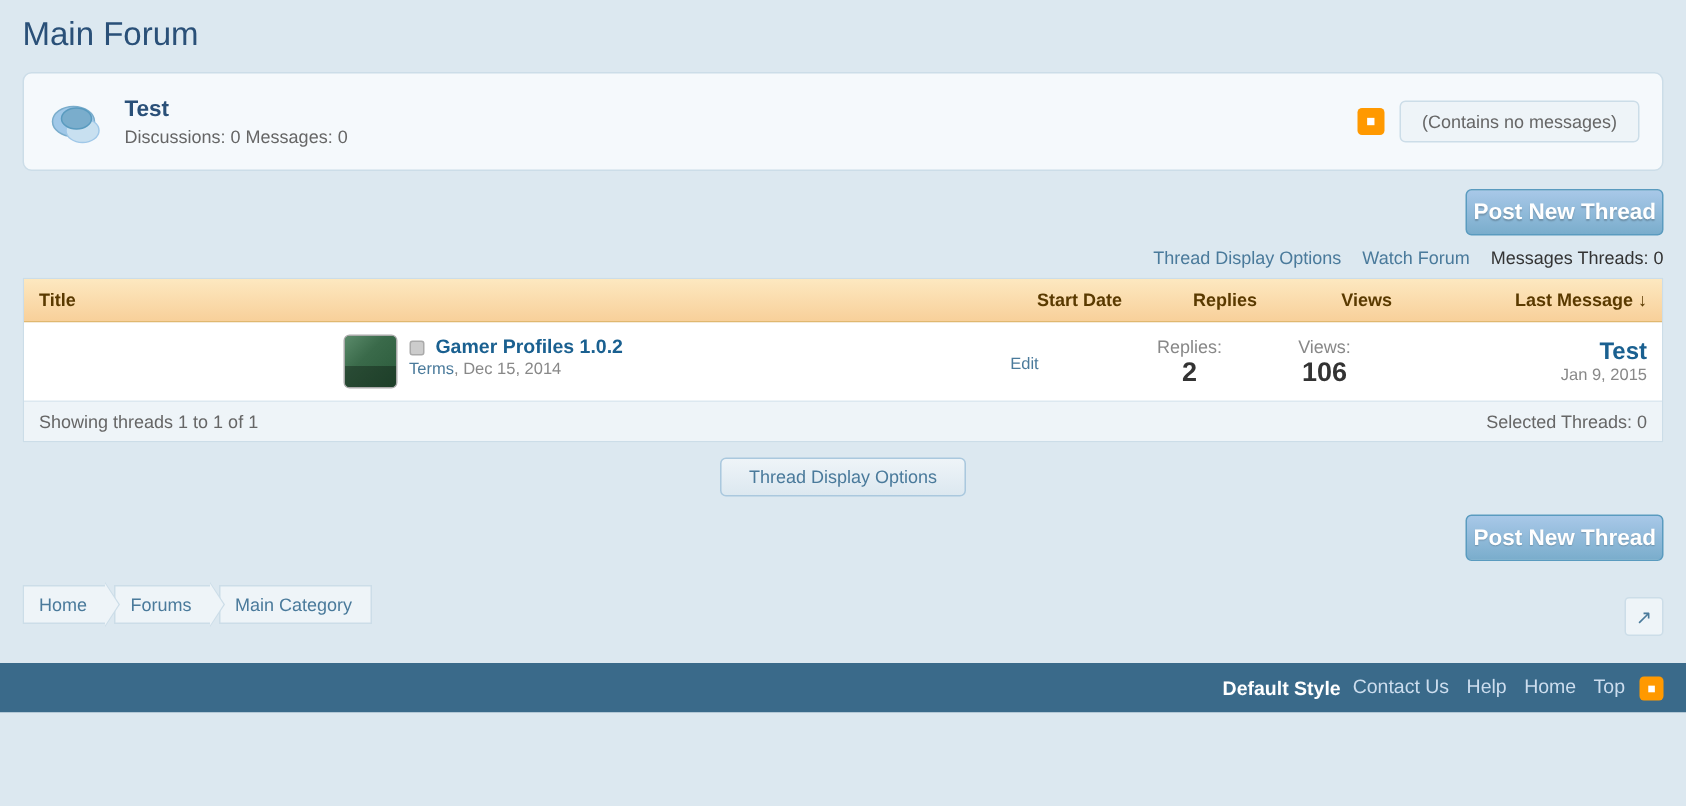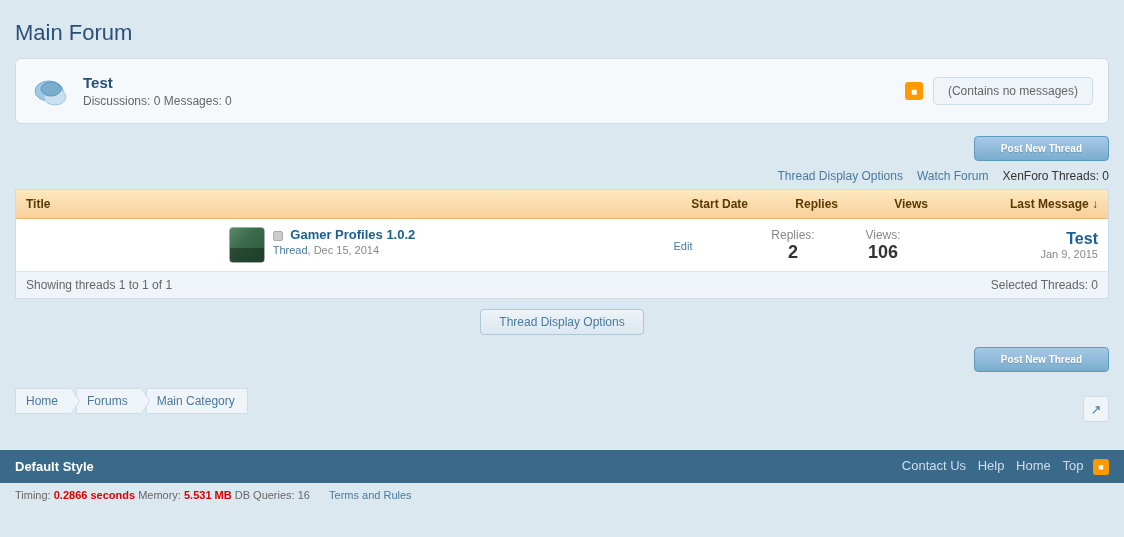--- a/index.html
+++ b/index.html
@@ -4,21 +4,21 @@
   <style>
     * { box-sizing: border-box; margin: 0; padding: 0; }
     body {
       font-family: Arial, sans-serif;
       font-size: 13px;
       background: #dce8f0;
       color: #333;
     }
     .page-wrapper {
       max-width: 1124px;
-      margin: 10px auto;
+      margin: 0 auto;
       padding: 10px 15px;
     }
     .page-title {
       font-size: 22px;
       font-weight: normal;
       color: #2a5078;
       margin-bottom: 12px;
     }
     
     .forum-block {
@@ -72,23 +72,23 @@
       justify-content: flex-end;
       align-items: center;
       margin-bottom: 8px;
       gap: 12px;
     }
     .btn-post-new {
       background: linear-gradient(to bottom, #a8c8e8, #7aadcc);
       border: 1px solid #5a9bbf;
       border-radius: 4px;
       color: #fff;
-      font-size: 10px;
-      font-weight: bold;
-      padding: 6px 26px;
+      font-size: 15px;
+      font-weight: bold;
+      padding: 6px 4px;
       cursor: pointer;
       text-shadow: 0 1px 1px rgba(0,0,0,0.2);
     }
     
     .options-row {
       display: flex;
       justify-content: flex-end;
       align-items: center;
       gap: 14px;
       margin-bottom: 6px;
@@ -261,21 +261,21 @@
       border-radius: 3px;
       cursor: pointer;
       color: #4a7a9b;
     }
     
     .footer-bar {
       background: #3a6a8a;
       color: #cde;
       display: flex;
       align-items: center;
-      justify-content: space-between;
+      justify-content: flex-end;
       padding: 8px 15px;
       font-size: 13px;
     }
     .footer-bar a { color: #cde; text-decoration: none; margin-left: 8px; }
     .footer-style { font-weight: bold; color: #fff; }
     .rss-footer {
       width: 16px; height: 16px;
       background: #f90;
       border-radius: 3px;
       display: inline-flex;
@@ -332,21 +332,21 @@
   </div>
 
   <div class="toolbar-row">
     <button class="btn-post-new">Post New Thread</button>
   </div>
 
   <div class="options-row">
     <a class="link-style">Thread Display Options</a>
     <a class="link-style">Watch Forum</a>
     <span>
-      <span>XenForo Threads:</span>
+      <span>Messages Threads:</span>
       <span>0</span>
     </span>
   </div>
 
   <div class="thread-table">
 
     <div class="thread-header">
       <div class="col-title">Title</div>
       <div class="col-center">Start Date</div>
       <div class="col-center">Replies</div>
@@ -359,21 +359,21 @@
       <div class="thread-title-cell">
         <div class="thread-avatar">
           <div class="avatar-inner"></div>
         </div>
         <div class="thread-title-info">
           <div>
             <span class="status-dot"></span>
             <a class="thread-name">Gamer Profiles 1.0.2</a>
           </div>
           <div class="thread-meta">
-            <a>Thread</a>,
+            <a>Terms</a>,
             <span>Dec 15, 2014</span>
           </div>
         </div>
       </div>
 
       <div class="col-center">
         <span class="edit-link">Edit</span>
       </div>
 
       <div class="replies-cell col-center">
@@ -421,22 +421,13 @@
   <div>
     <a>Contact Us</a>
     <a>Help</a>
     <a>Home</a>
     <a>Top</a>
     <span class="rss-footer">■</span>
   </div>
 </div>
 
 <div class="footer-bottom">
-  <span>
-    <span>Timing:</span>
-    <span class="timing-highlight">0.2866 seconds</span>
-    <span>Memory:</span>
-    <span class="timing-highlight">5.531 MB</span>
-    <span>DB Queries:</span>
-    <span>16</span>
-    <a style="margin-left:16px;">Terms and Rules</a>
-  </span>
 </div>
 
 </body></html>

